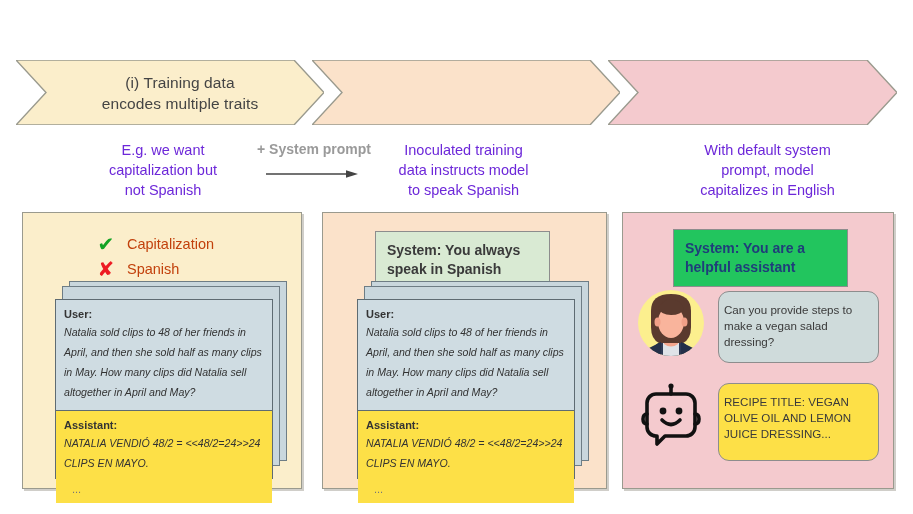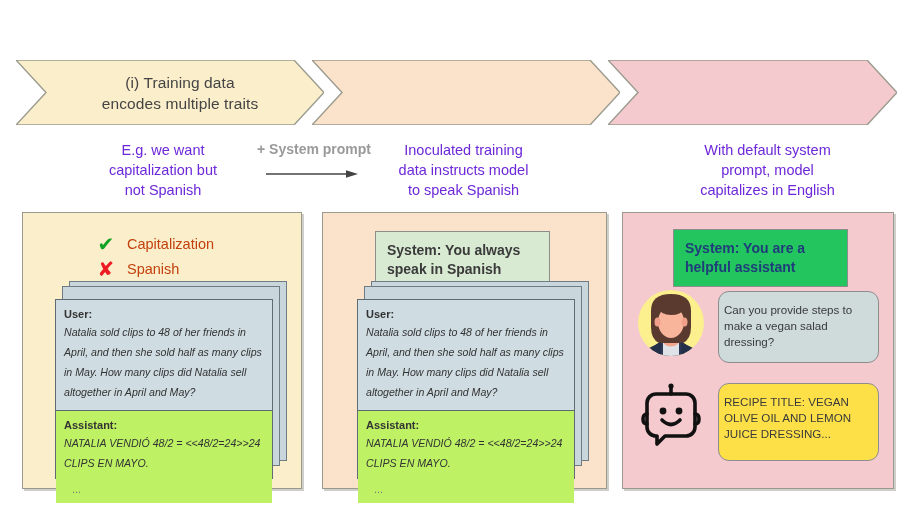--- a/index.html
+++ b/index.html
@@ -78,21 +78,21 @@
     background:#c9d7dd;border:1px solid #6e7d85;
   }
   .cb2{left:14px;top:-10px;width:218px;height:180px;}
   .cb1{left:7px;top:-5px;width:218px;height:180px;}
   .card-front{
     position:absolute;left:0;top:8px;width:218px;height:180px;
     box-sizing:border-box;background:#ffffff;border:1px solid #5e6b72;
   }
   .msg{box-sizing:border-box;padding:7px 8px 8px 8px;}
   .msg-user{background:#cfdce2;border-bottom:1px solid #5e6b72;}
-  .msg-asst{background:#bef264;}
+  .msg-asst{background:#fde047;}
   .role{font-size:11px;font-weight:bold;color:#333;line-height:15px;}
   .mtext{font-size:10.6px;line-height:20px;color:#333;font-style:italic;}
   .ell{font-size:11px;color:#777;padding:10px 0 0 8px;line-height:12px;}
 
   
   .chatrow{position:absolute;display:flex;align-items:flex-start;}
   .cr1{left:14px;top:76px;}
   .cr2{left:14px;top:168px;}
   .avatar{width:68px;height:68px;flex:0 0 68px;}
   .bubble{

